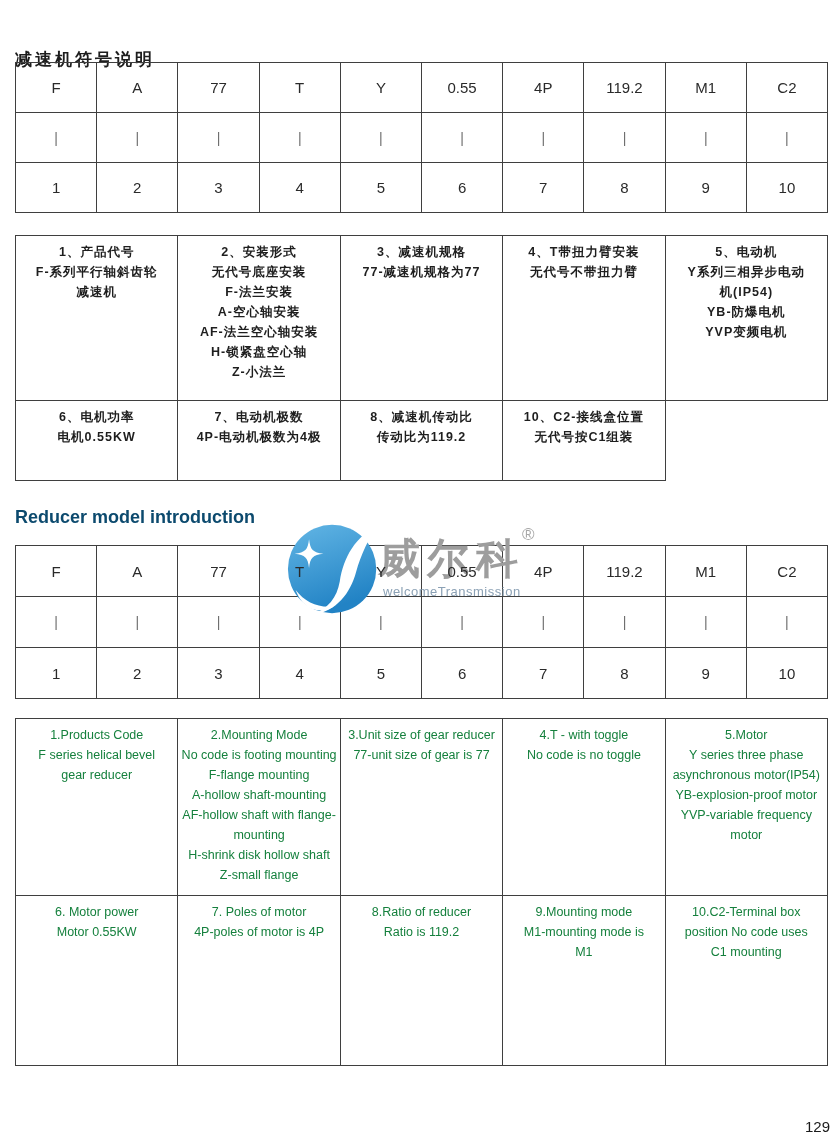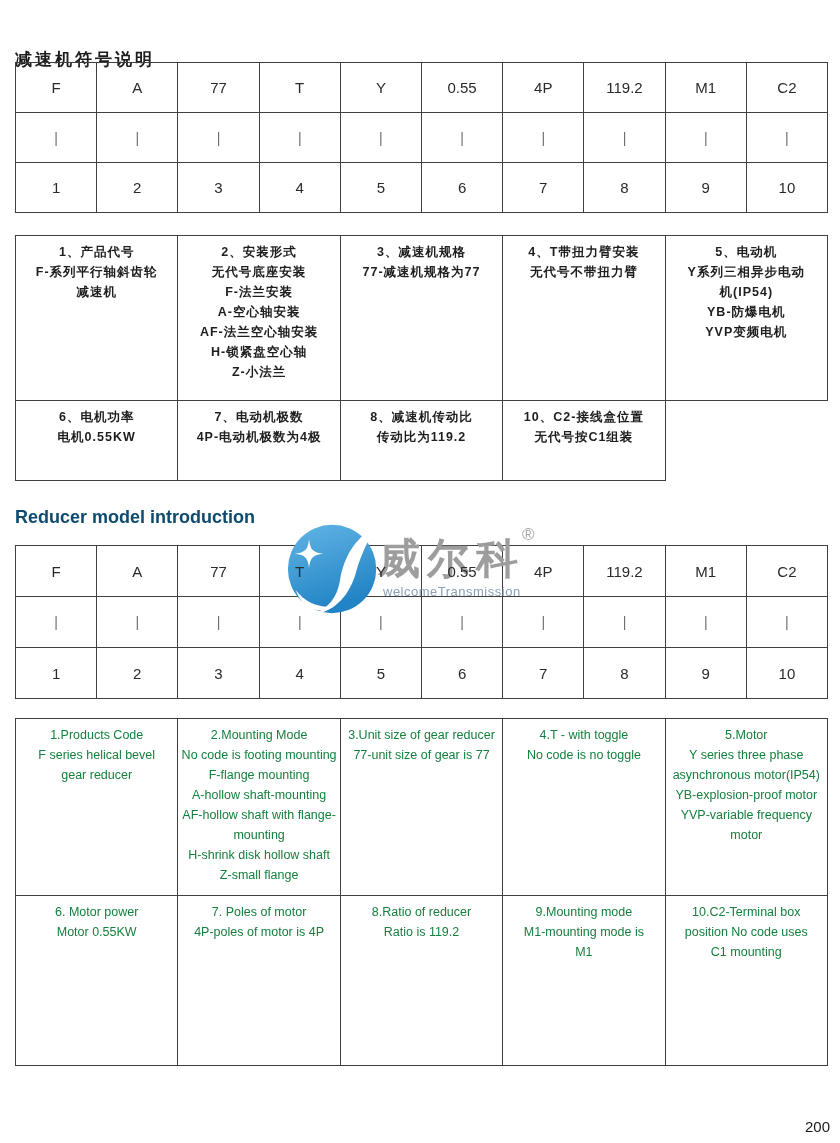--- a/index.html
+++ b/index.html
@@ -336,15 +336,15 @@
         <span>8.Ratio of reducer<br>Ratio is 119.2</span>
       </div>
     <div class="dcell">
         <span>9.Mounting mode<br>M1-mounting mode is<br>M1</span>
       </div>
     <div class="dcell">
         <span>10.C2-Terminal box<br>position No code uses<br>C1 mounting</span>
       </div>
   </div>
 
-  <div class="pagenum">200</div>
+  <div class="pagenum">129</div>
 
 </div>
 
 </body></html>

